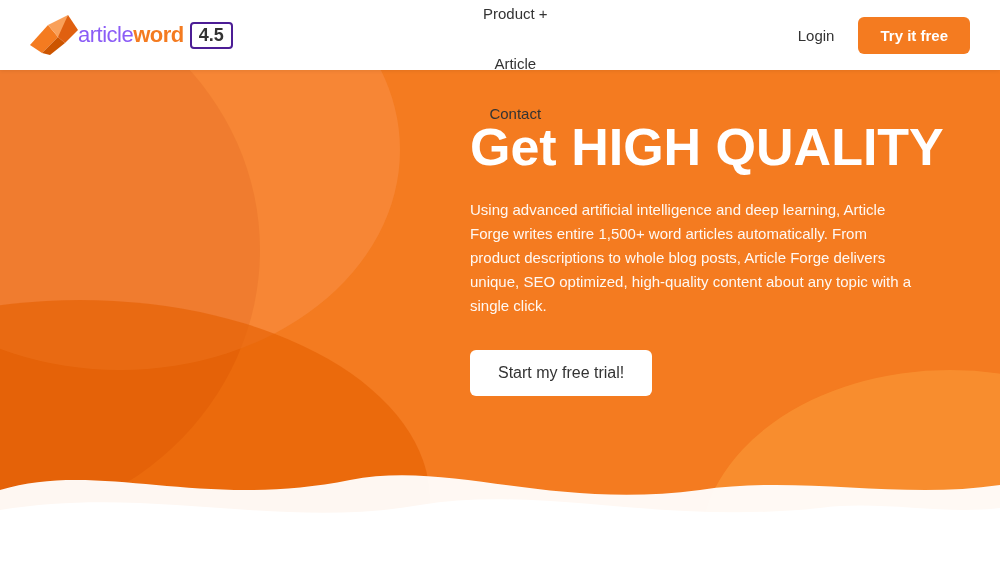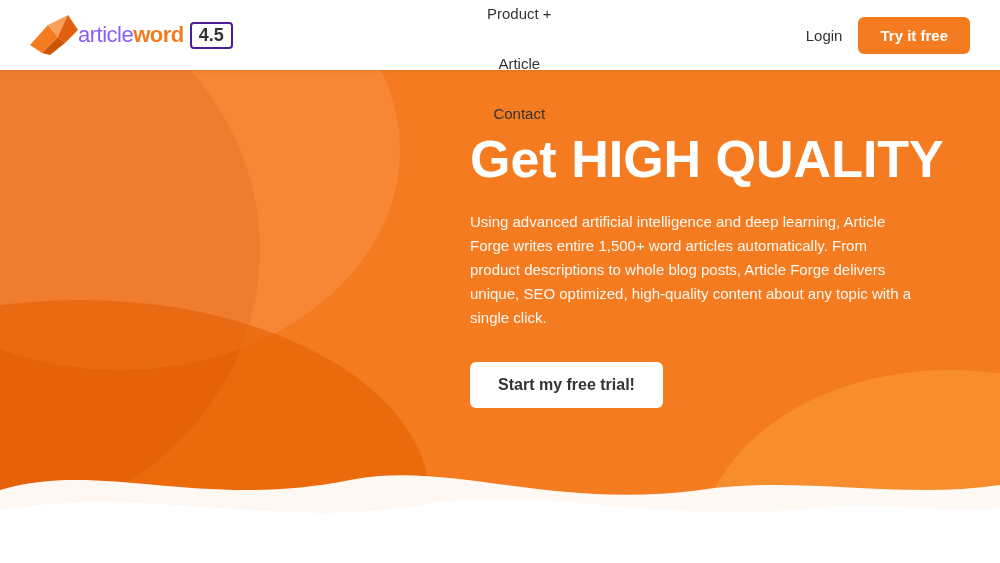--- a/index.html
+++ b/index.html
@@ -76,21 +76,21 @@
     .nav-links .dot-indicator span {
       width: 3px;
       height: 3px;
       background: #f47b20;
       border-radius: 50%;
       display: inline-block;
     }
     .nav-right {
       display: flex;
       align-items: center;
-      gap: 16px;
+      gap: 24px;
     }
     .nav-login {
       text-decoration: none;
       color: #333;
       font-size: 15px;
       font-weight: 500;
     }
     .btn-try {
       background: #f47b20;
       color: #fff;
@@ -116,21 +116,21 @@
       inset: 0;
       width: 100%;
       height: 100%;
     }
 
     .hero-content {
       position: relative;
       z-index: 5;
       max-width: 520px;
       margin-left: 470px;
-      padding-top: 60px;
+      padding-top: 48px;
     }
     .hero-title {
       font-size: 52px;
       font-weight: 900;
       color: #fff;
       line-height: 1.12;
       margin-bottom: 22px;
     }
     .hero-subtitle {
       font-size: 15px;
@@ -139,21 +139,21 @@
       margin-bottom: 32px;
       max-width: 450px;
     }
     .btn-trial {
       background: #fff;
       color: #333;
       border: none;
       border-radius: 6px;
       padding: 14px 28px;
       font-size: 16px;
-      font-weight: 700;
+      font-weight: 400;
       cursor: pointer;
       display: inline-block;
     }
   </style>
 </head>
 <body>
 
 <nav class="navbar">
   <div class="logo-area">
 

